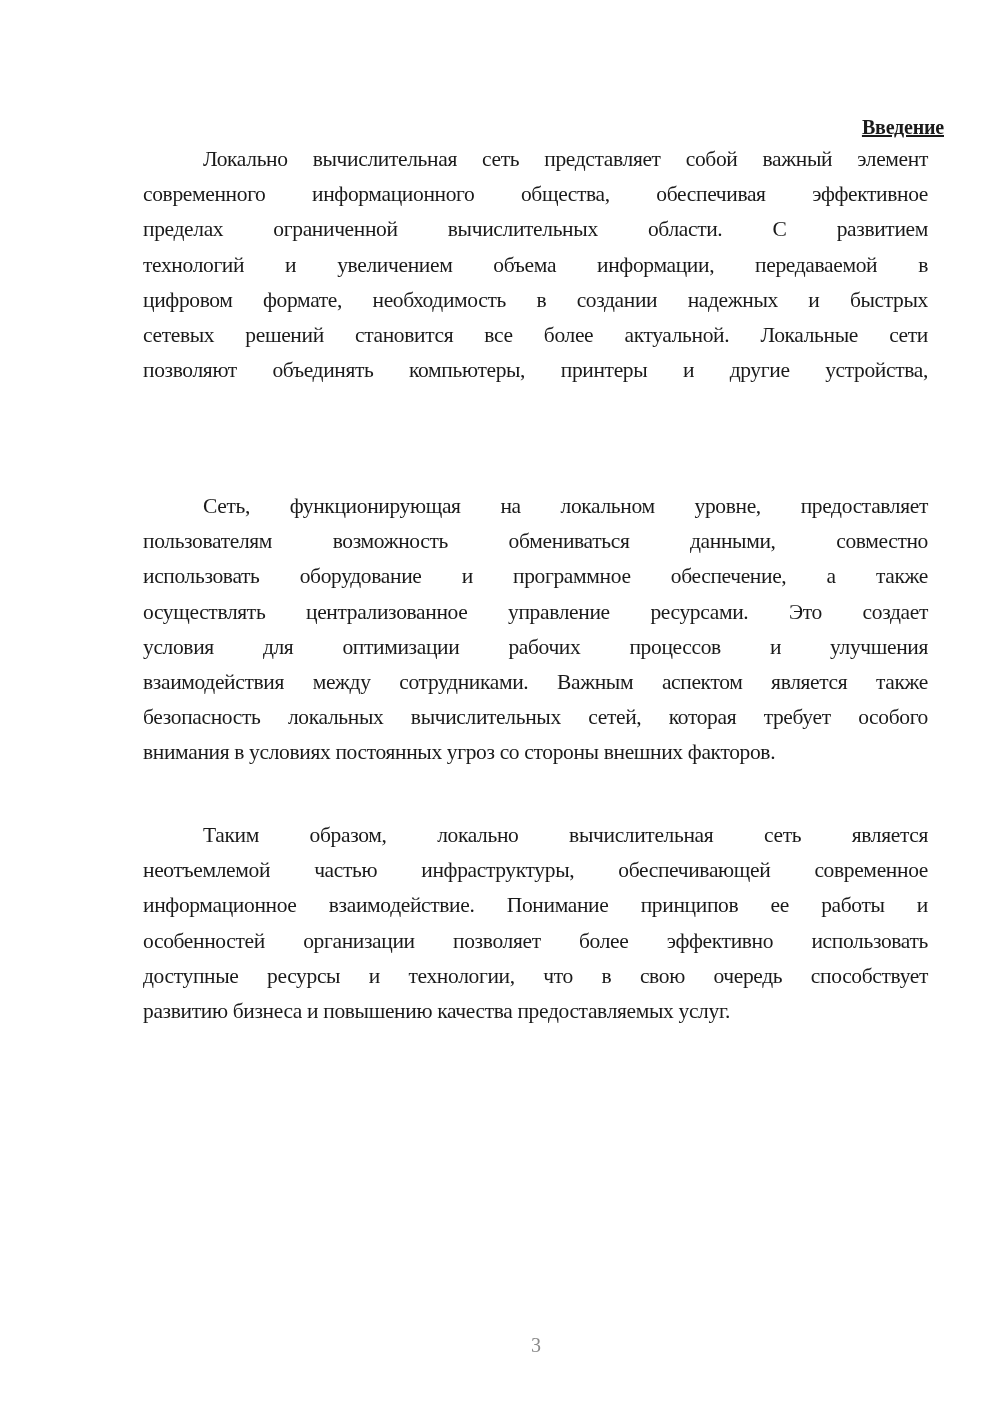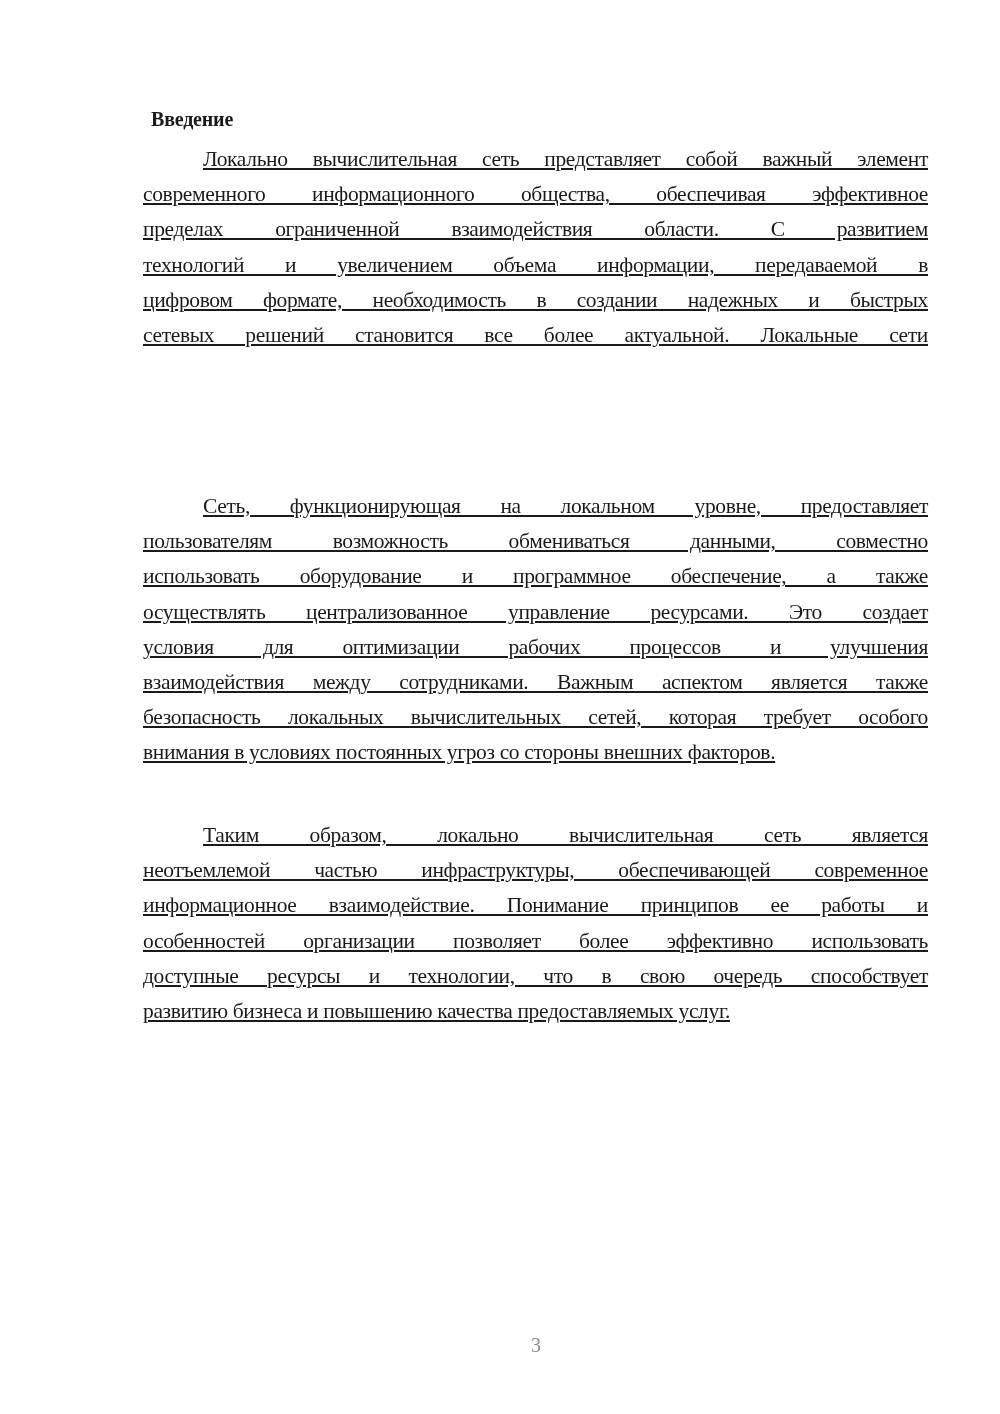--- a/index.html
+++ b/index.html
@@ -20,38 +20,38 @@
       left: 0; top: 0;
       width: 1000px;
       height: 1414px;
       background: #ffffff;
     }
     .heading {
       position: absolute;
       top: 98px;
       left: 143px;
       width: 785px;
-      text-align: left;
+      text-align: right;
       font-weight: bold;
       font-size: 20px;
       line-height: 26px;
-      margin: 8px;
+      margin: 16px;
       letter-spacing: -0.2px;
+      text-decoration: underline;
     }
     .body-text {
       position: absolute;
       left: 143px;
       width: 785px;
       font-size: 21.5px;
       letter-spacing: -0.35px;
     }
     .para {
       margin: 0;
       padding: 0;
-      text-decoration: underline;
     }
     .line {
       display: block;
       height: 35.2px;
       line-height: 35.2px;
       text-align: justify;
       text-align-last: justify;
       white-space: nowrap;
       overflow: visible;
     }
@@ -80,24 +80,25 @@
 <body>
 
 <div class="page">
 
   <h1 class="heading">Введение</h1>
 
   <div class="body-text" id="p1">
     <p class="para">
       <span class="line indent">Локально вычислительная сеть представляет собой важный элемент</span>
       <span class="line">современного информационного общества, обеспечивая эффективное</span>
-      <span class="line">пределах ограниченной взаимодействия области. С развитием</span>
+      <span class="line">пределах ограниченной вычислительных области. С развитием</span>
       <span class="line">технологий и увеличением объема информации, передаваемой в</span>
       <span class="line">цифровом формате, необходимость в создании надежных и быстрых</span>
       <span class="line">сетевых решений становится все более актуальной. Локальные сети</span>
+      <span class="line">позволяют объединять компьютеры, принтеры и другие устройства,</span>
     </p>
   </div>
 
   <div class="body-text" id="p2">
     <p class="para">
       <span class="line indent">Сеть, функционирующая на локальном уровне, предоставляет</span>
       <span class="line">пользователям возможность обмениваться данными, совместно</span>
       <span class="line">использовать оборудование и программное обеспечение, а также</span>
       <span class="line">осуществлять централизованное управление ресурсами. Это создает</span>
       <span class="line">условия для оптимизации рабочих процессов и улучшения</span>

